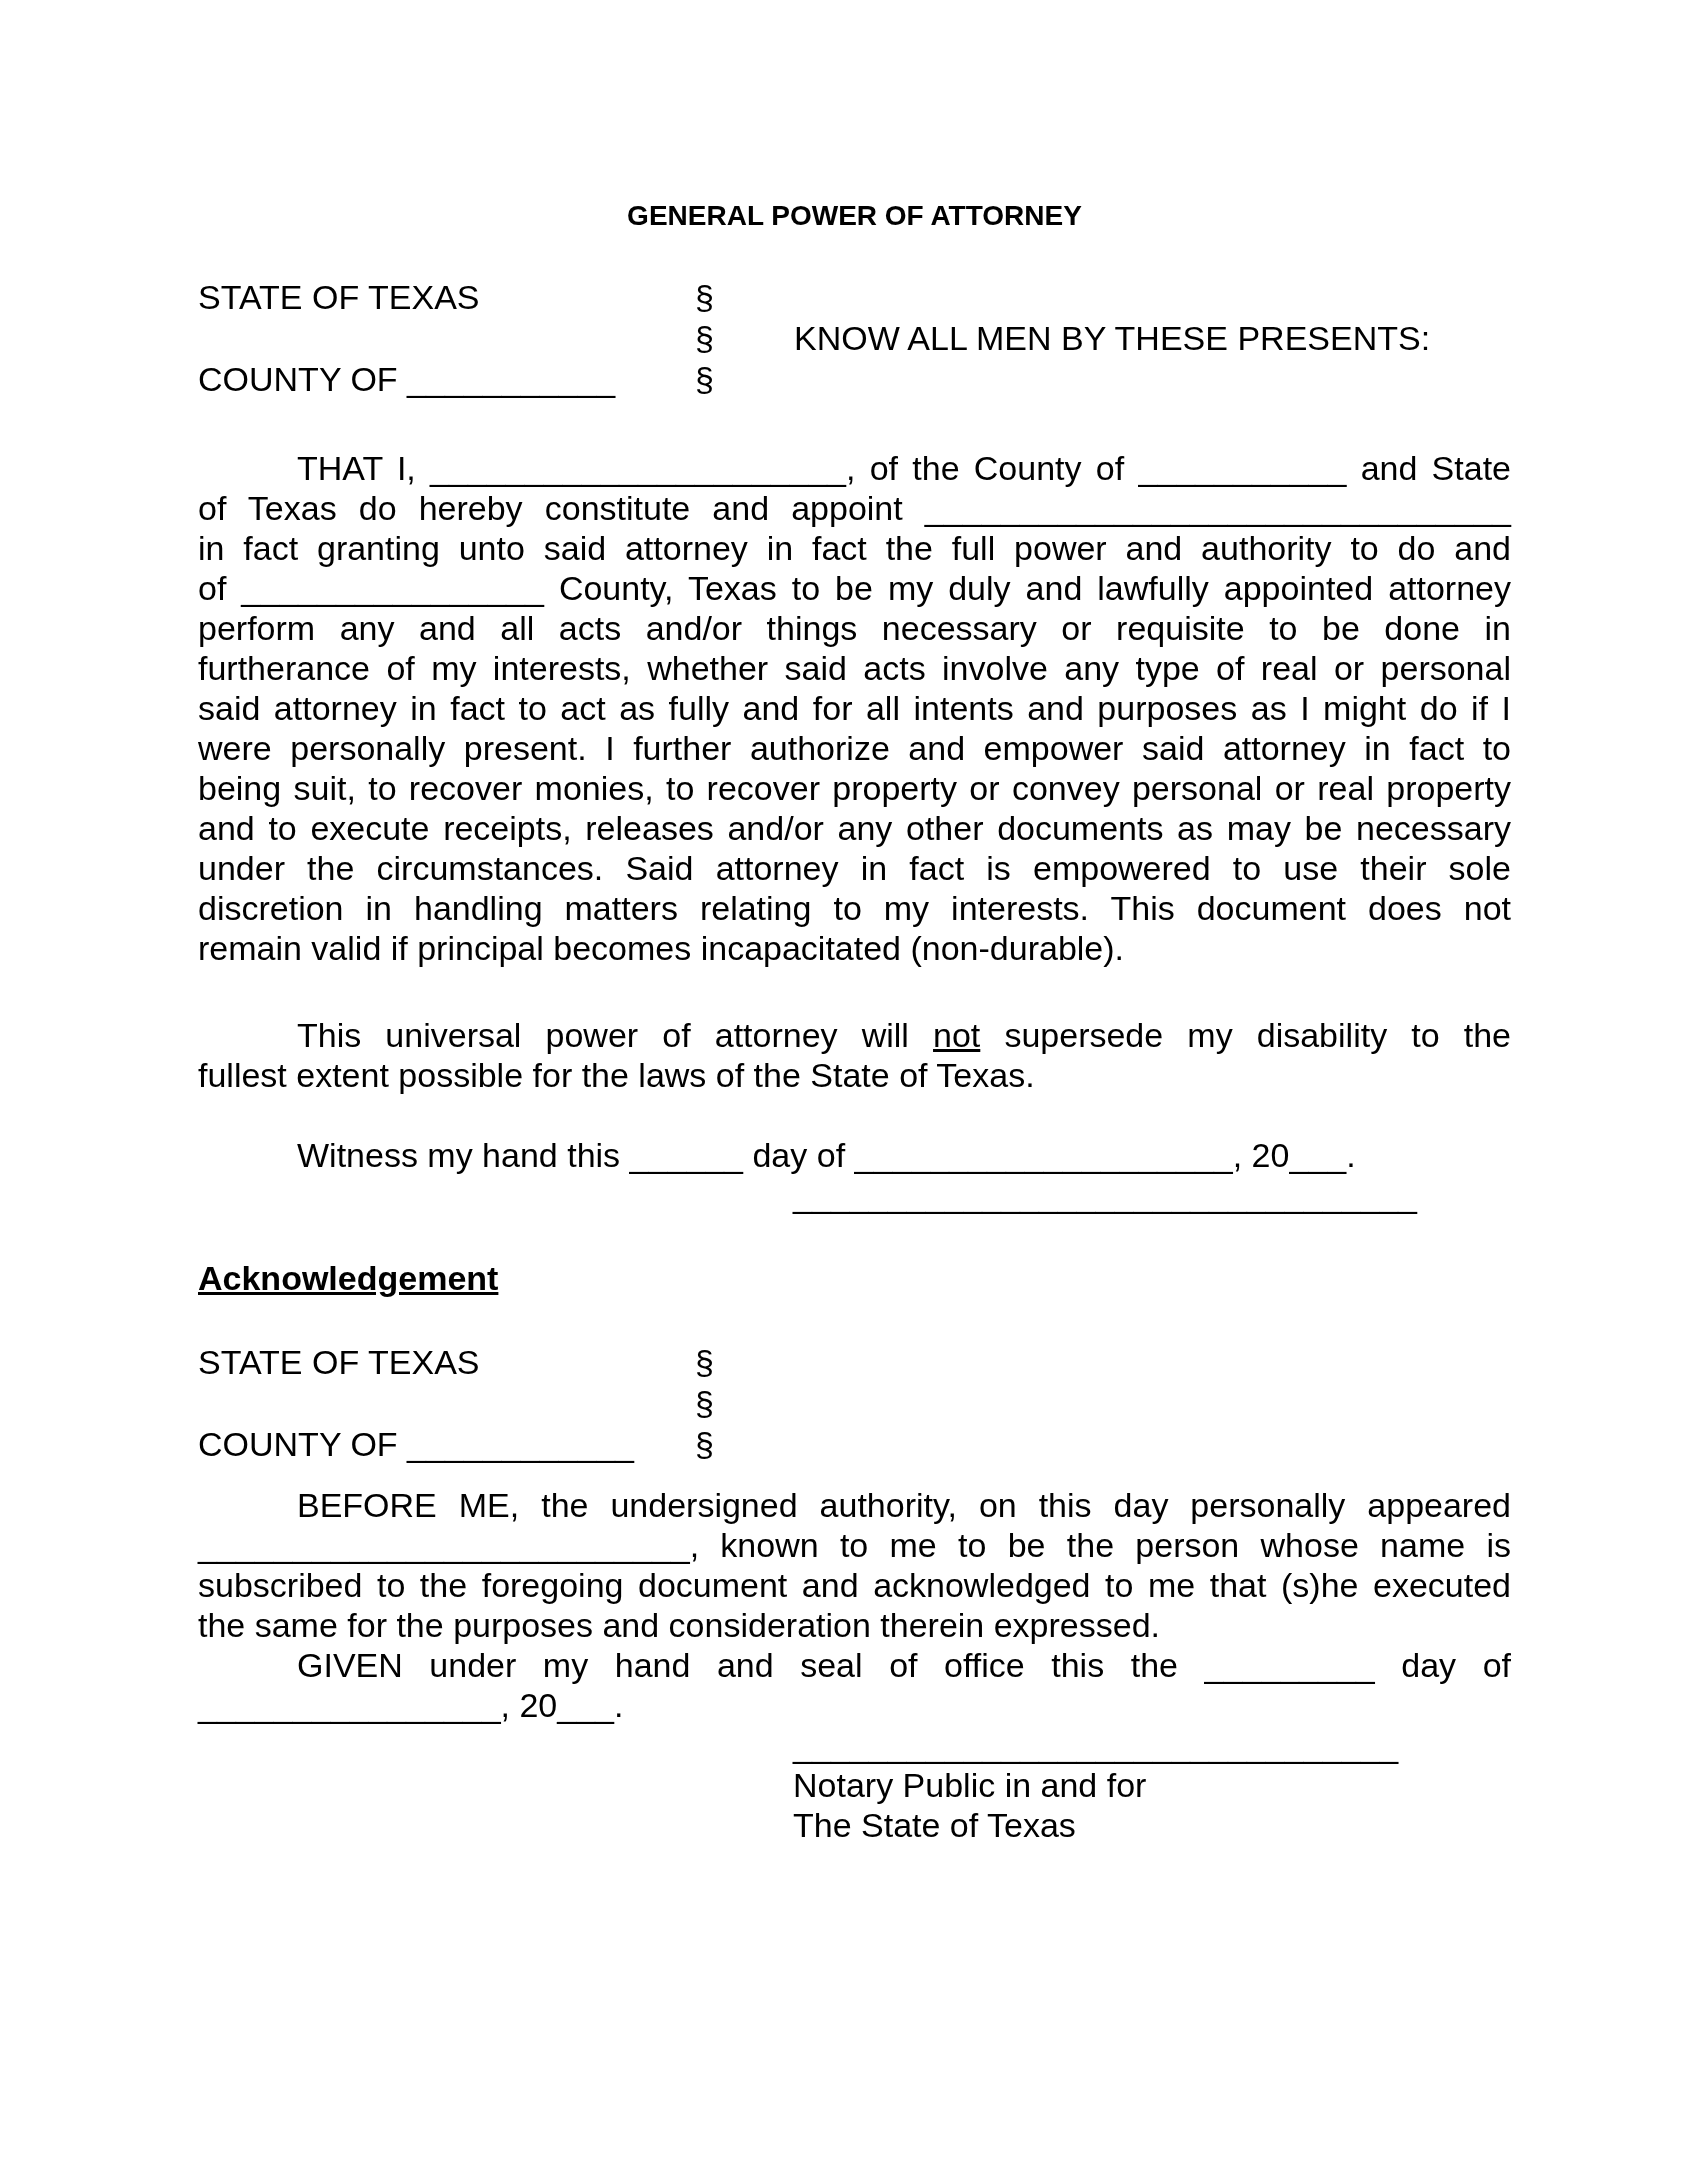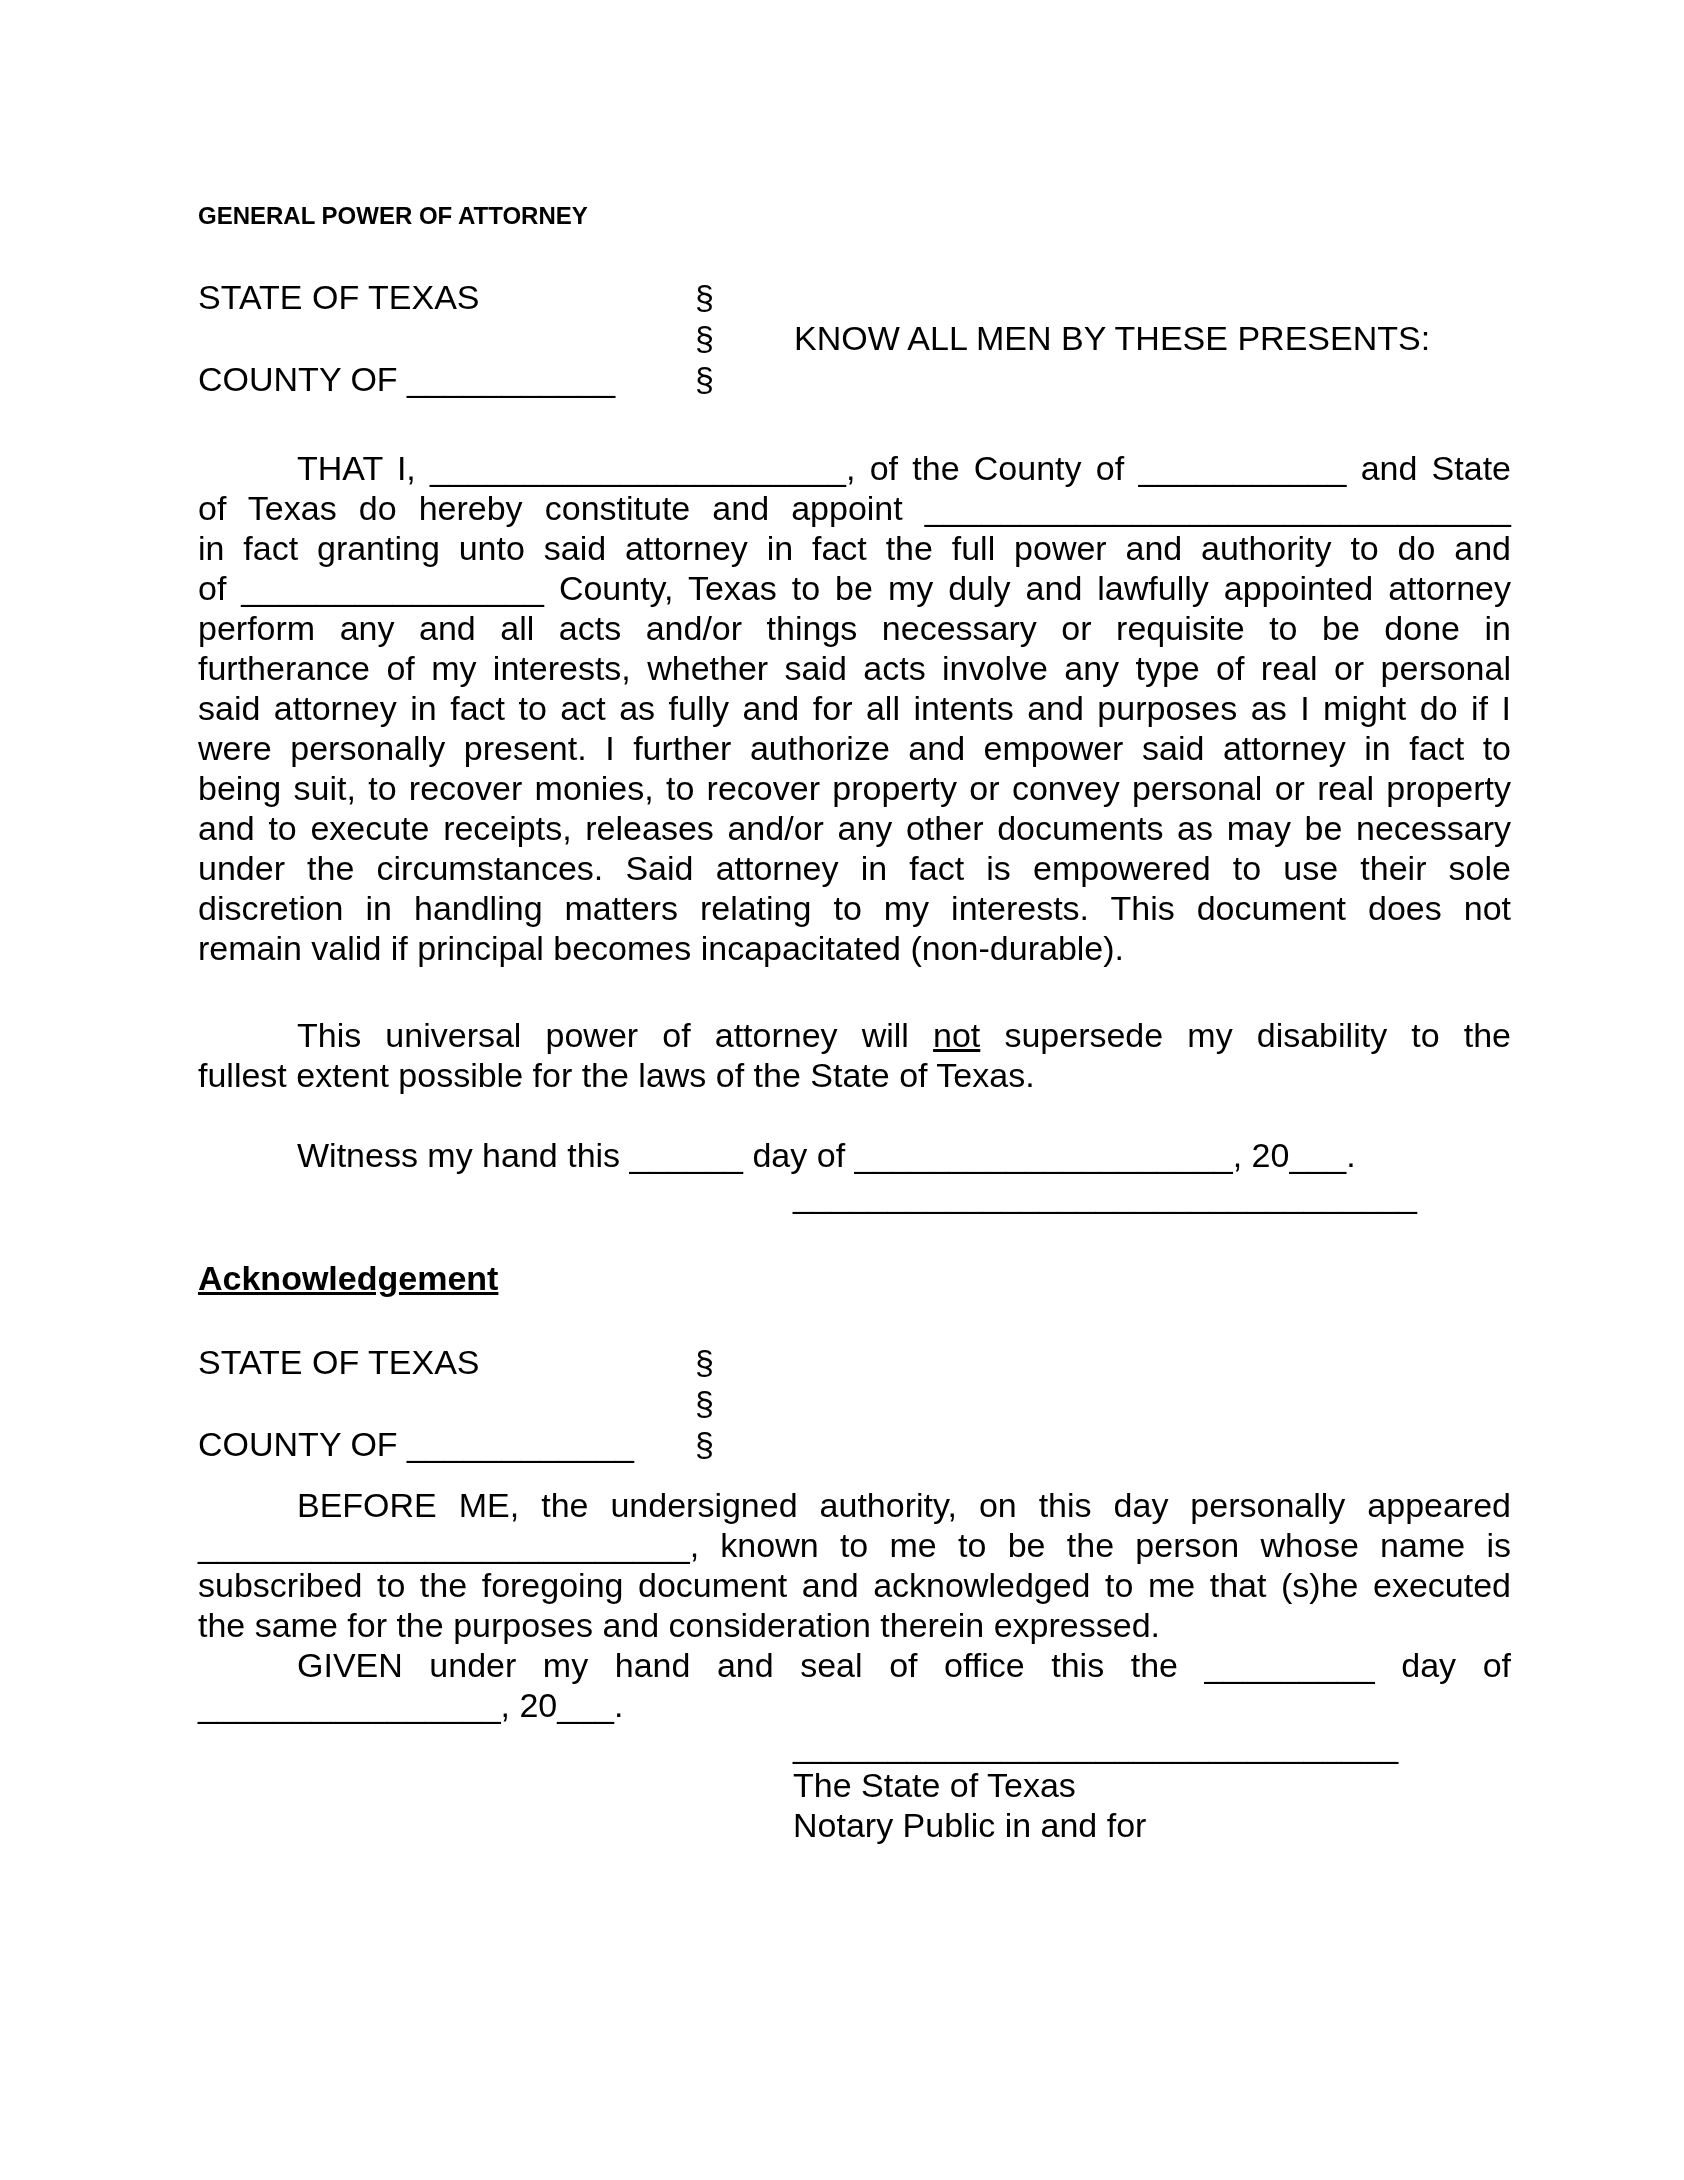--- a/index.html
+++ b/index.html
@@ -11,23 +11,23 @@
     background: #ffffff;
     color: #000000;
     font-family: "Liberation Sans", sans-serif;
     font-size: 34px;
     line-height: 40px;
     padding: 196px 174px 0 198px;
     box-sizing: border-box;
     overflow: hidden;
   }
   .doc-title {
-    font-size: 24px;
+    font-size: 28px;
     font-weight: bold;
-    text-align: left;
+    text-align: center;
     line-height: 40px;
   }
   .venue { margin-top: 41px; }
   .venue-row { position: relative; height: 41px; line-height: 41px; white-space: nowrap; }
   .v-left { display: inline-block; }
   .v-sect { position: absolute; left: 497px; top: 0; }
   .v-text { position: absolute; left: 596px; top: 0; white-space: nowrap; }
   .para { margin: 0; }
   .jline { text-align: justify; text-align-last: justify; }
   .lline { text-align: left; }
@@ -117,18 +117,18 @@
     <div class="lline">the same for the purposes and consideration therein expressed.</div>
   </div>
 
   <div class="para mt-given">
     <div class="jline indent">GIVEN under my hand and seal of office this the _________ day of</div>
     <div class="lline">________________, 20___.</div>
   </div>
 
   <div class="para sig-block">
     <div>________________________________</div>
+    <div>Notary Public in and for</div>
     <div>The State of Texas</div>
-    <div>Notary Public in and for</div>
   </div>
 
 </div>
 
 
 </body></html>

